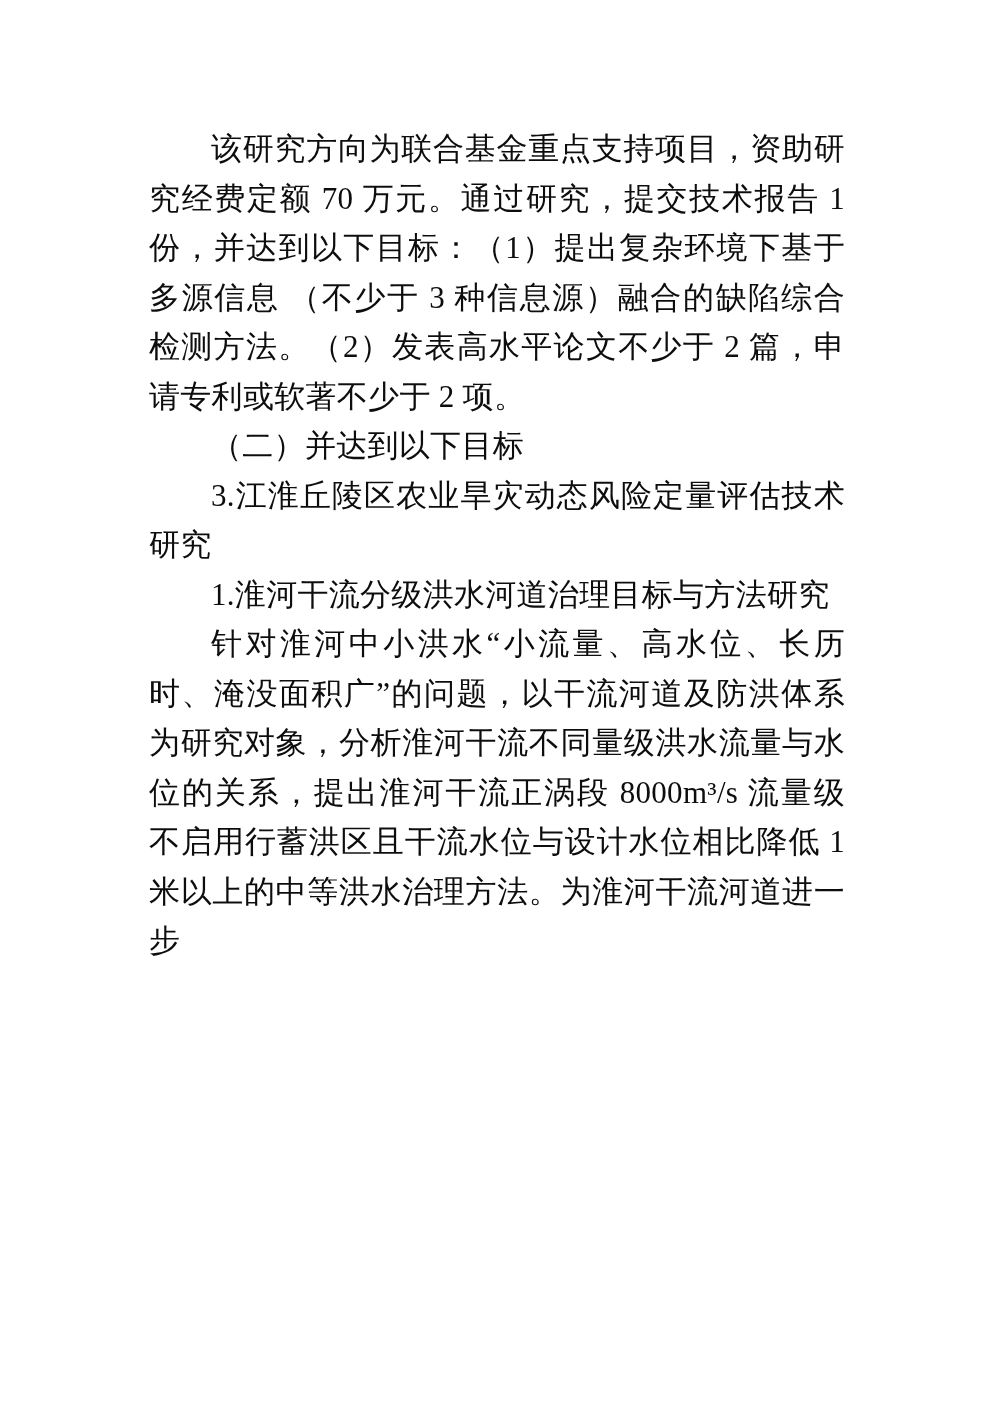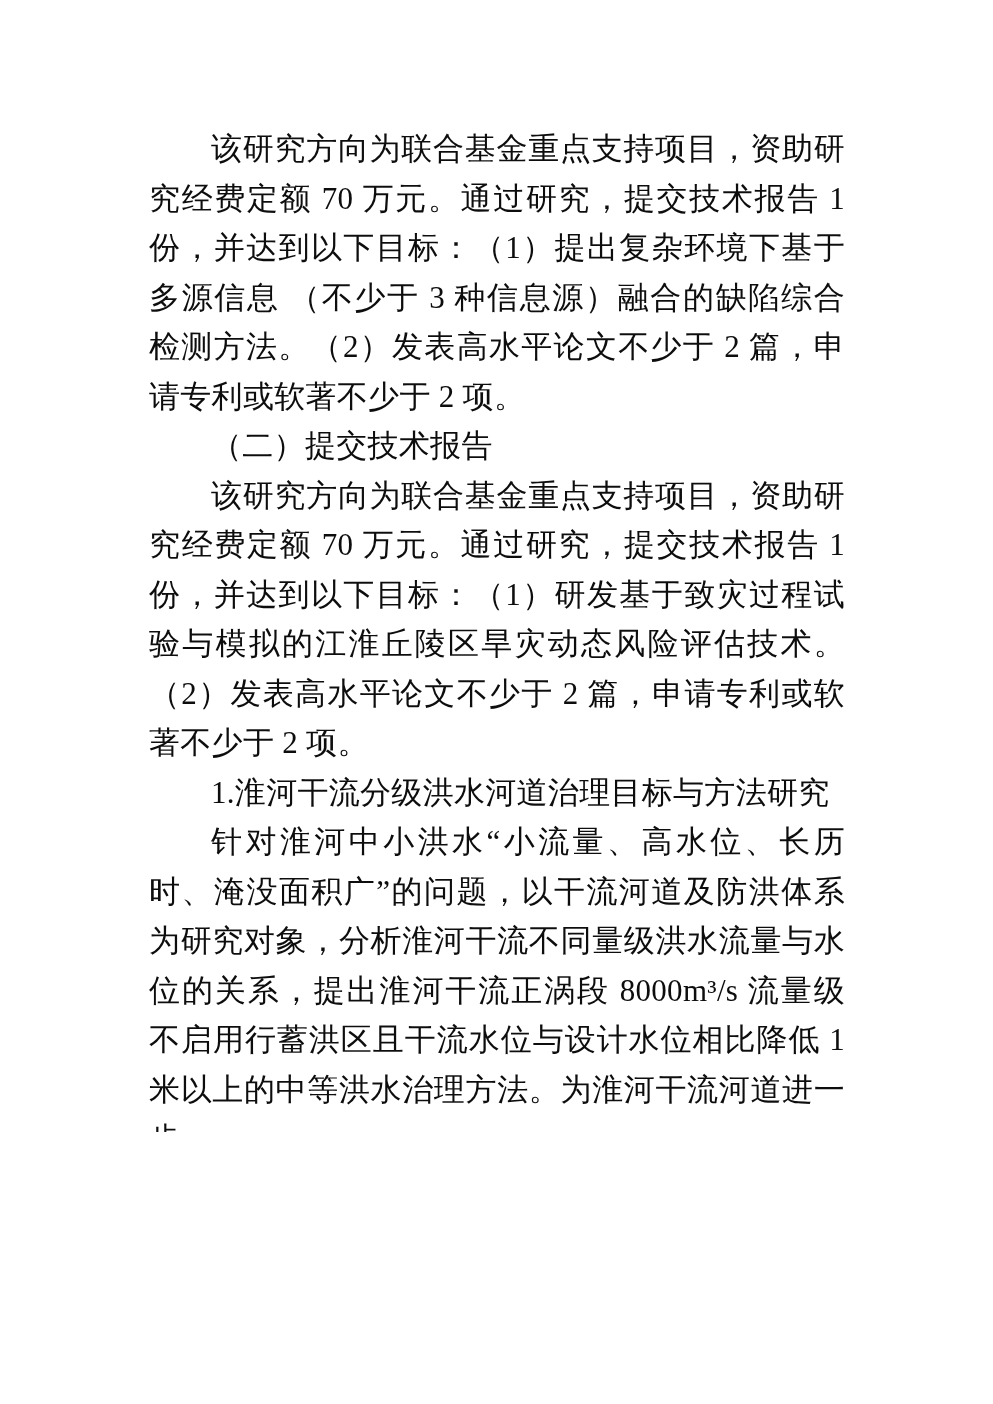--- a/index.html
+++ b/index.html
@@ -52,22 +52,22 @@
   }
   .wm-icon svg { width: 100%; height: 100%; }
 </style>
 </head>
 <body>
 
 <div class="page">
 
   <div class="content">
     <p class="para">该研究方向为联合基金重点支持项目，资助研究经费定额 70 万元。通过研究，提交技术报告 1 份，并达到以下目标：（1）提出复杂环境下基于多源信息 （不少于 3 种信息源）融合的缺陷综合检测方法。（2）发表高水平论文不少于 2 篇，申请专利或软著不少于 2 项。</p>
-    <p class="para">（二）提交技术报告</p>
-    <p class="para">该研究方向为联合基金重点支持项目，资助研究经费定额 70 万元。通过研究，提交技术报告 1 份，并达到以下目标：（1）研发基于致灾过程试验与模拟的江淮丘陵区旱灾动态风险评估技术。（2）发表高水平论文不少于 2 篇，申请专利或软著不少于 2 项。</p>
+    <p class="para">（二）并达到以下目标</p>
+    <p class="para">3.江淮丘陵区农业旱灾动态风险定量评估技术研究</p>
     <p class="para">1.淮河干流分级洪水河道治理目标与方法研究</p>
     <p class="para">针对淮河中小洪水“小流量、高水位、长历时、淹没面积广”的问题，以干流河道及防洪体系为研究对象，分析淮河干流不同量级洪水流量与水位的关系，提出淮河干流正涡段 8000m³/s 流量级不启用行蓄洪区且干流水位与设计水位相比降低 1 米以上的中等洪水治理方法。为淮河干流河道进一步</p>
   </div>
 
   <div class="watermark">
     <span class="wm-icon">
       <svg viewBox="0 0 46 36" xmlns="http://www.w3.org/2000/svg">
 
         <path d="M17 2 C8 2 2 7.4 2 14 c0 3.8 2 7 5.2 9.2 L6 28 l5.2-2.6 c1.8 0.5 3.7 0.8 5.8 0.8 0.7 0 1.4 0 2-0.1 -0.6-1.2-0.9-2.5-0.9-3.9 0-6.3 5.7-11.2 12.6-11.2 0.5 0 1 0 1.5 0.1 C30.7 5.7 24.5 2 17 2 Z" fill="#f2f2f2" stroke="#d2d2d2" stroke-width="1.6"></path>
         <circle cx="12" cy="11.5" r="1.8" fill="#d2d2d2"></circle>

